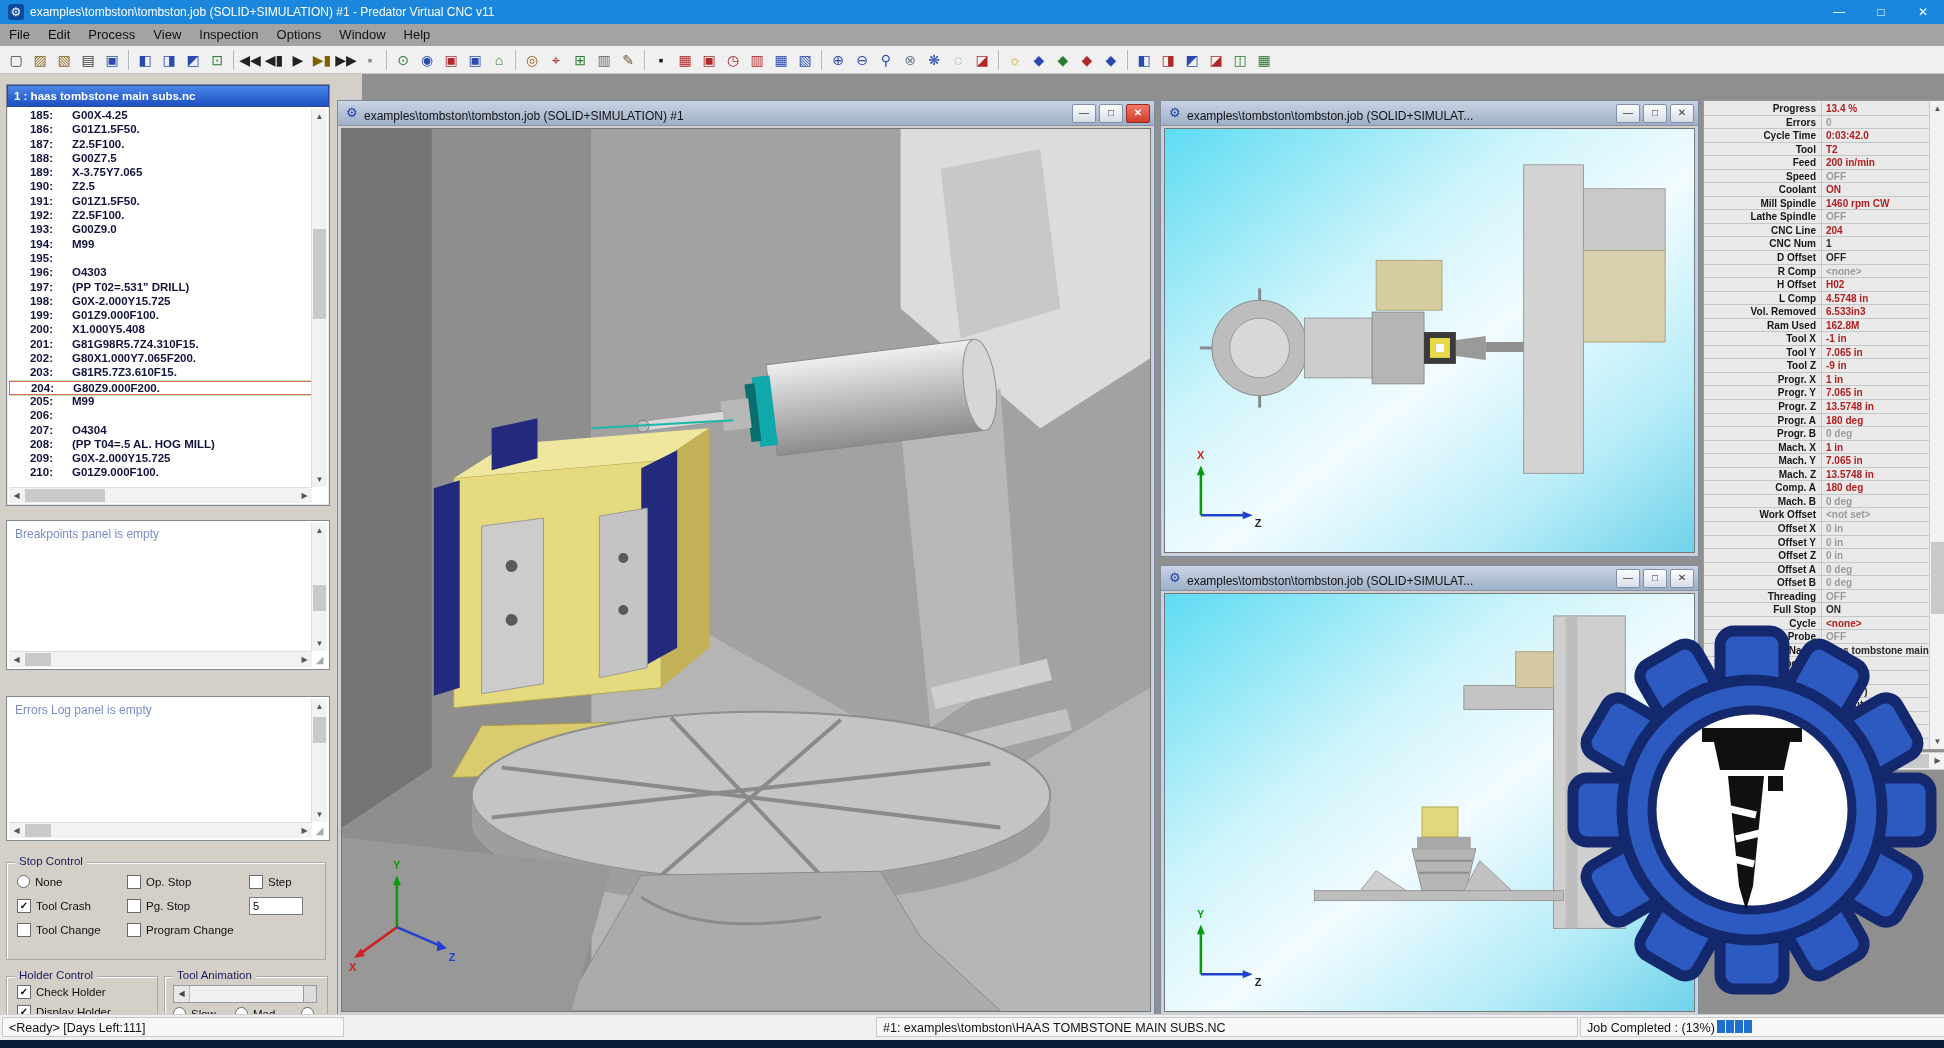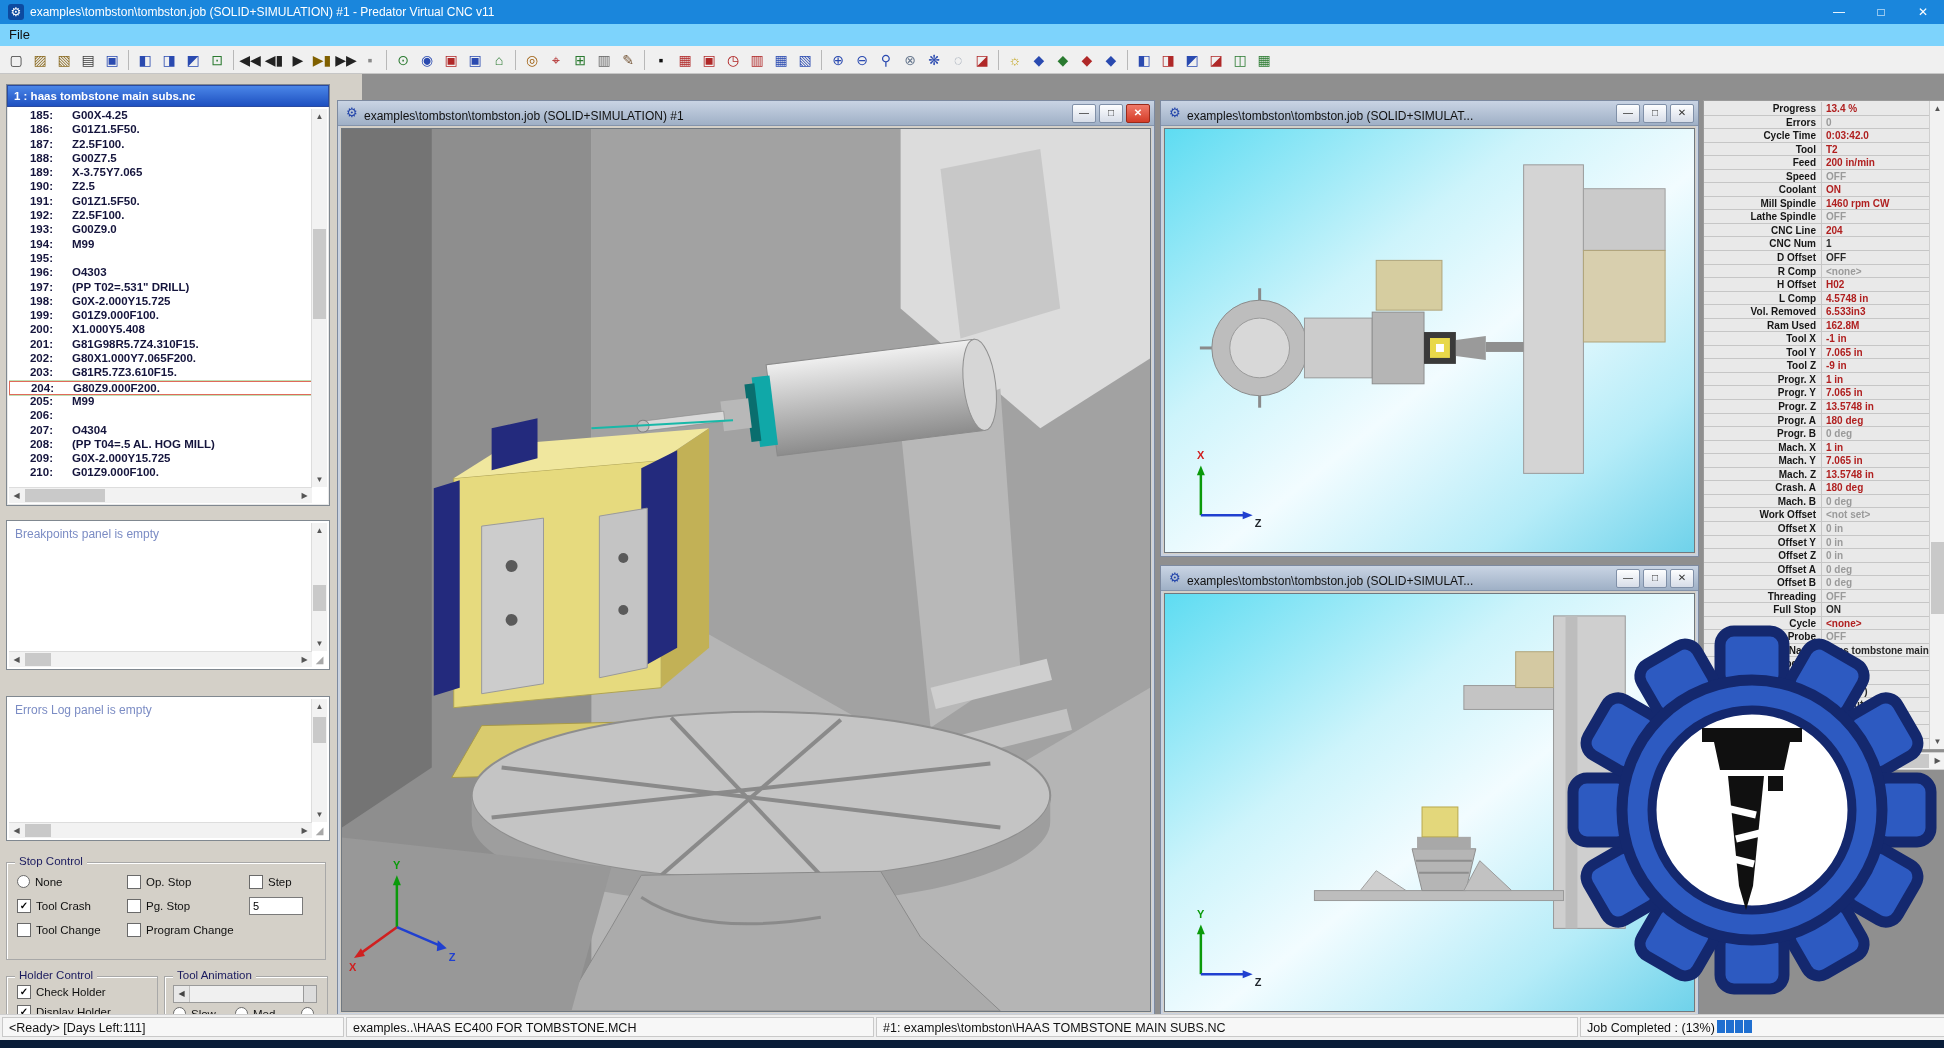--- a/index.html
+++ b/index.html
@@ -3,21 +3,21 @@
 <meta charset="utf-8">
 <style>
   html,body{margin:0;padding:0;background:#d4d0c8;font-family:"Liberation Sans",sans-serif;}
   #app{position:relative;width:1944px;height:1048px;overflow:hidden;background:#d4d0c8;}
 
   
   .titlebar{position:absolute;left:0;top:0;width:1944px;height:24px;background:#1a86dc;display:flex;align-items:center;color:#fff;font-size:12px;}
   .titlebar .appicon{width:16px;height:16px;margin:0 6px 0 8px;background:#0c4aa0;border-radius:3px;color:#fff;font-size:12px;line-height:16px;text-align:center;}
   .titlebar .tbtns{margin-left:auto;display:flex;}
   .titlebar .tbtn{width:42px;height:24px;text-align:center;line-height:24px;font-size:12px;color:#fff;}
-  .menubar{position:absolute;left:0;top:24px;width:1944px;height:22px;background:#7dd3fc;border-bottom:1px solid #e0e0e0;display:flex;align-items:flex-start;font-size:13px;color:#111;flex-direction:column;}
+  .menubar{position:absolute;left:0;top:24px;width:1944px;height:22px;background:#a3a3a3;border-bottom:1px solid #e0e0e0;display:flex;align-items:flex-end;font-size:13px;color:#111;}
   .menu-item{padding:0 9px;line-height:22px;}
   .toolbar{position:absolute;left:0;top:46px;width:1944px;height:28px;background:#f0f0f0;border-bottom:1px solid #c6c6c6;display:flex;align-items:center;padding-left:4px;box-sizing:border-box;}
   .tbi{min-width:22px;height:22px;line-height:22px;text-align:center;font-size:14px;padding:0 1px;cursor:default;}
   .tbi.sep{min-width:1px;width:1px;height:20px;background:#b8b8b8;padding:0;margin:0 4px;}
 
   
   .workspace{position:absolute;left:0;top:74px;width:1944px;height:940px;background:#8f8f8f;}
   .leftcol{position:absolute;left:0;top:0;width:362px;height:940px;background:#d4d0c8;}
 
   
@@ -738,21 +738,21 @@
             <span class="slabel">Mach. Y</span>
             <span class="sval v-red">7.065 in</span>
           </div>
 
           <div class="srow">
             <span class="slabel">Mach. Z</span>
             <span class="sval v-red">13.5748 in</span>
           </div>
 
           <div class="srow">
-            <span class="slabel">Crash. A</span>
+            <span class="slabel">Comp. A</span>
             <span class="sval v-red">180 deg</span>
           </div>
 
           <div class="srow">
             <span class="slabel">Mach. B</span>
             <span class="sval v-gray">0 deg</span>
           </div>
 
           <div class="srow">
             <span class="slabel">Work Offset</span>
@@ -881,20 +881,19 @@
           <path d="M174,198 l30,7" fill="none"></path>
           <path d="M212,222 l-28,7" fill="none"></path>
           <path d="M178,248 l24,6" fill="none"></path>
         </g>
       </svg>
     </div>
   </div>
 
   <div class="statusbar">
     <span class="sseg" style="left:2px;width:342px;">&lt;Ready&gt; [Days Left:111]</span>
-    <span class="sseg" style="left:346px;width:528px;">examples..\HAAS EC400 FOR TOMBSTONE.MCH</span>
     <span class="sseg" style="left:876px;width:702px;">#1: examples\tombston\HAAS TOMBSTONE MAIN SUBS.NC</span>
     <span class="sseg" style="left:1580px;width:431px;">
       <span>Job Completed : (13%)</span><span class="pblocks"><span class="pblock"></span><span class="pblock"></span><span class="pblock"></span><span class="pblock"></span></span>
     </span>
   </div>
   <div class="bottomstrip"></div>
 </div>
 
 </body></html>

